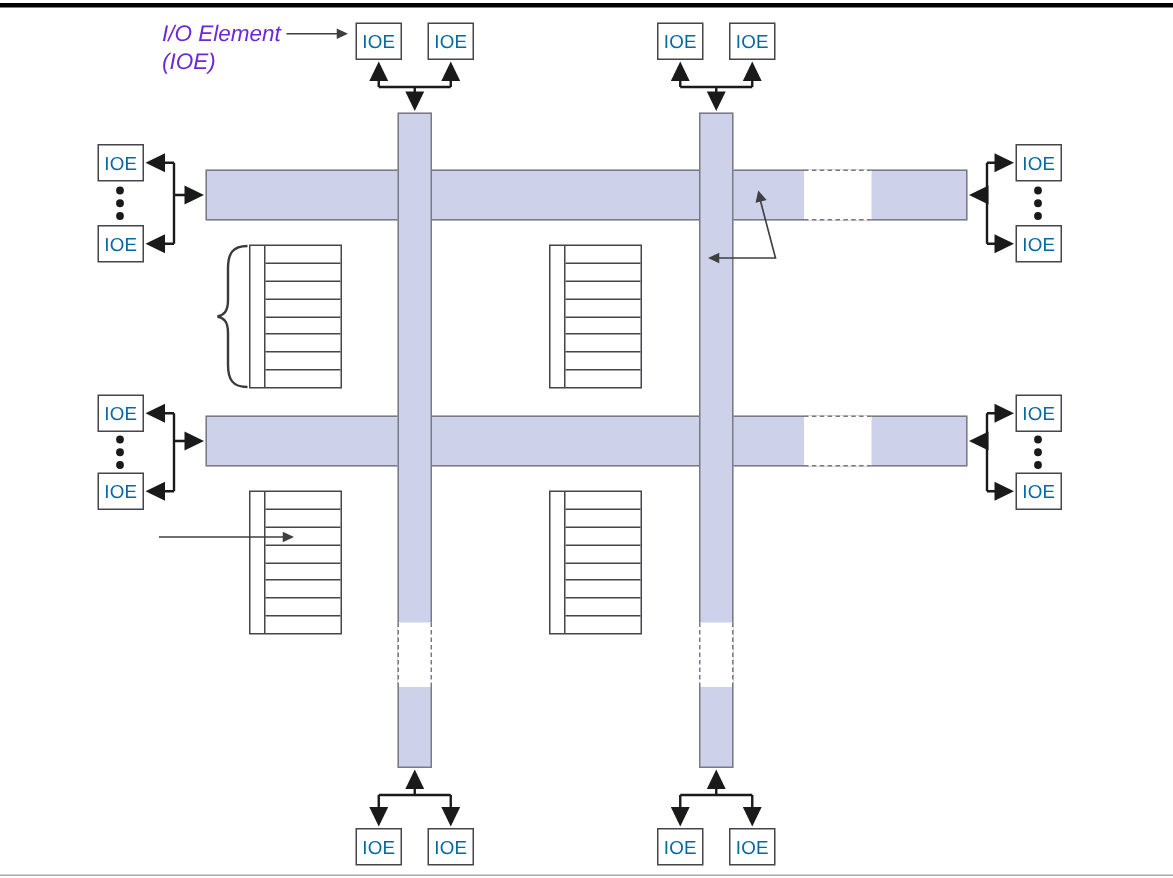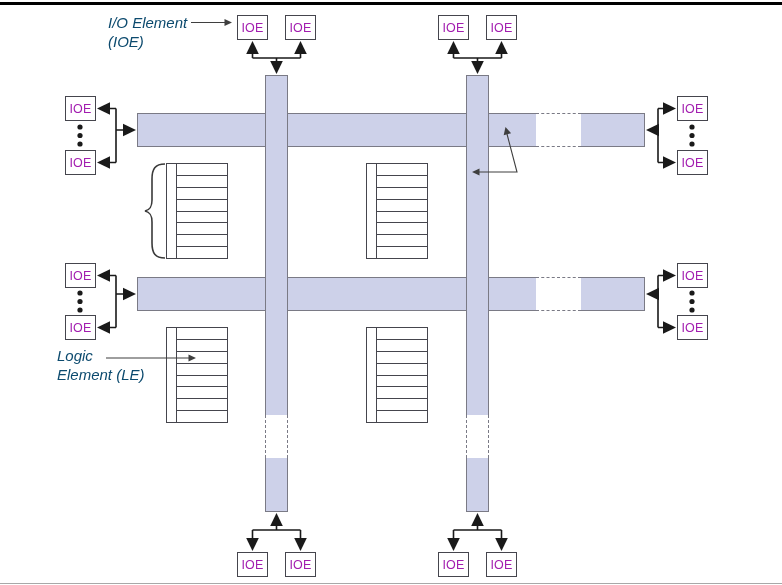--- a/index.html
+++ b/index.html
@@ -18,30 +18,30 @@
          border:1.5px solid var(--band-border);box-sizing:border-box;z-index:1;}
   .vband{position:absolute;width:23px;background:var(--band-fill);
          border:1.5px solid var(--band-border);box-sizing:border-box;z-index:2;}
   .hgap{position:absolute;width:45px;height:34px;background:#fff;box-sizing:border-box;
         border-top:1.6px dashed var(--band-border);border-bottom:1.6px dashed var(--band-border);z-index:3;}
   .vgap{position:absolute;width:23px;height:43px;background:#fff;box-sizing:border-box;
         border-left:1.6px dashed var(--band-border);border-right:1.6px dashed var(--band-border);z-index:3;}
 
   .ioe{position:absolute;width:31px;height:25px;background:#fff;box-sizing:border-box;
        border:1.6px solid var(--box-border);display:flex;align-items:center;justify-content:center;
-       font-size:12.5px;letter-spacing:.2px;color:#a21caf;z-index:4;}
+       font-size:12.5px;letter-spacing:.2px;color:#0369a1;z-index:4;}
 
   .lab{position:absolute;width:62px;height:96px;background:#fff;box-sizing:border-box;
        border:1.5px solid var(--box-border);display:flex;z-index:2;}
   .lab-strip{width:10px;border-right:1.5px solid var(--box-border);box-sizing:border-box;}
   .lab-rows{flex:1;display:flex;flex-direction:column;}
   .lab-row{flex:1;}
   .lab-row:not(:last-child){border-bottom:1.5px solid var(--box-border);}
 
-  .lbl{position:absolute;font-style:italic;font-size:15px;line-height:19px;color:#0c4a6e;
+  .lbl{position:absolute;font-style:italic;font-size:15px;line-height:19px;color:#6d28d9;
        white-space:nowrap;z-index:6;}
 
   svg.overlay{position:absolute;left:0;top:0;z-index:5;pointer-events:none;}
   .cl{stroke:var(--line);stroke-width:1.6;fill:none;}
   .tri{fill:var(--line);stroke:none;}
   .thin{stroke:#3f3f3f;stroke-width:1.1;fill:none;}
   .thin-head{fill:#3f3f3f;stroke:none;}
   .dot{fill:var(--line);}
   .brace{stroke:#3a3a3a;stroke-width:1.6;fill:none;}
 </style>
@@ -134,24 +134,20 @@
 
   <div class="ioe" style="left:677px;top:96px;">IOE</div>
   <div class="ioe" style="left:677px;top:150px;">IOE</div>
   <div class="ioe" style="left:677px;top:263px;">IOE</div>
   <div class="ioe" style="left:677px;top:315px;">IOE</div>
 
   <div class="lbl" style="left:108px;top:13px;">
     <div>I/O Element</div>
     <div>(IOE)</div>
   </div>
-  <div class="lbl" style="left:57px;top:346px;">
-    <div>Logic</div>
-    <div>Element (LE)</div>
-  </div>
 
   <svg class="overlay" width="782" height="585" viewBox="0 0 782 585">
 
     <g>
       <path class="cl" d="M252.5,53 V58 M300.5,53 V58 M252.5,58 H300.5 M276.5,58 V62"></path>
       <polygon class="tri" points="252.5,41 246.2,54 258.8,54"></polygon>
       <polygon class="tri" points="300.5,41 294.2,54 306.8,54"></polygon>
       <polygon class="tri" points="276.5,74 270.2,61 282.8,61"></polygon>
     </g>
 

